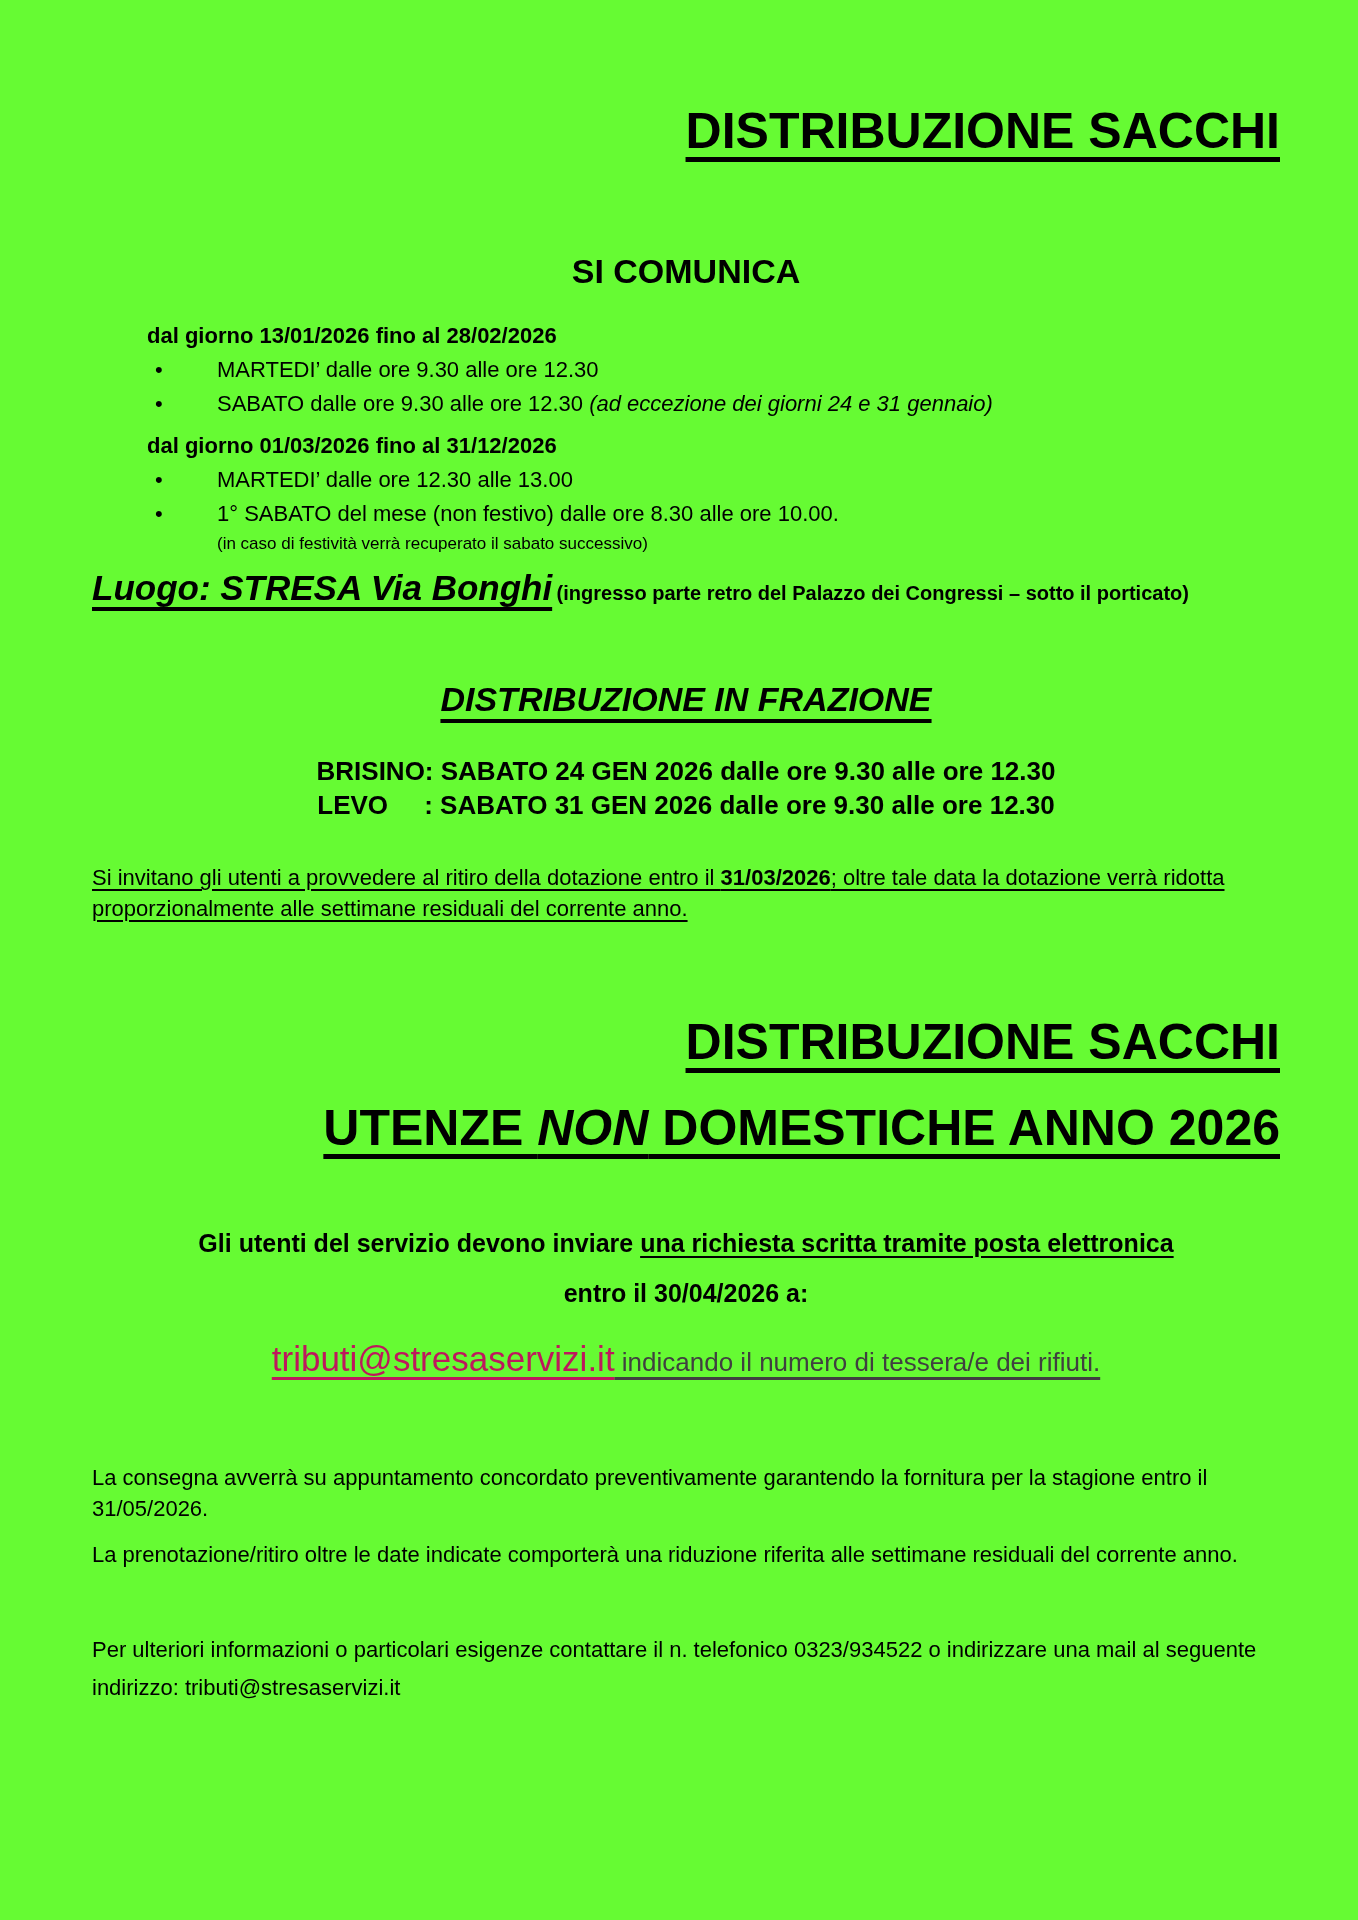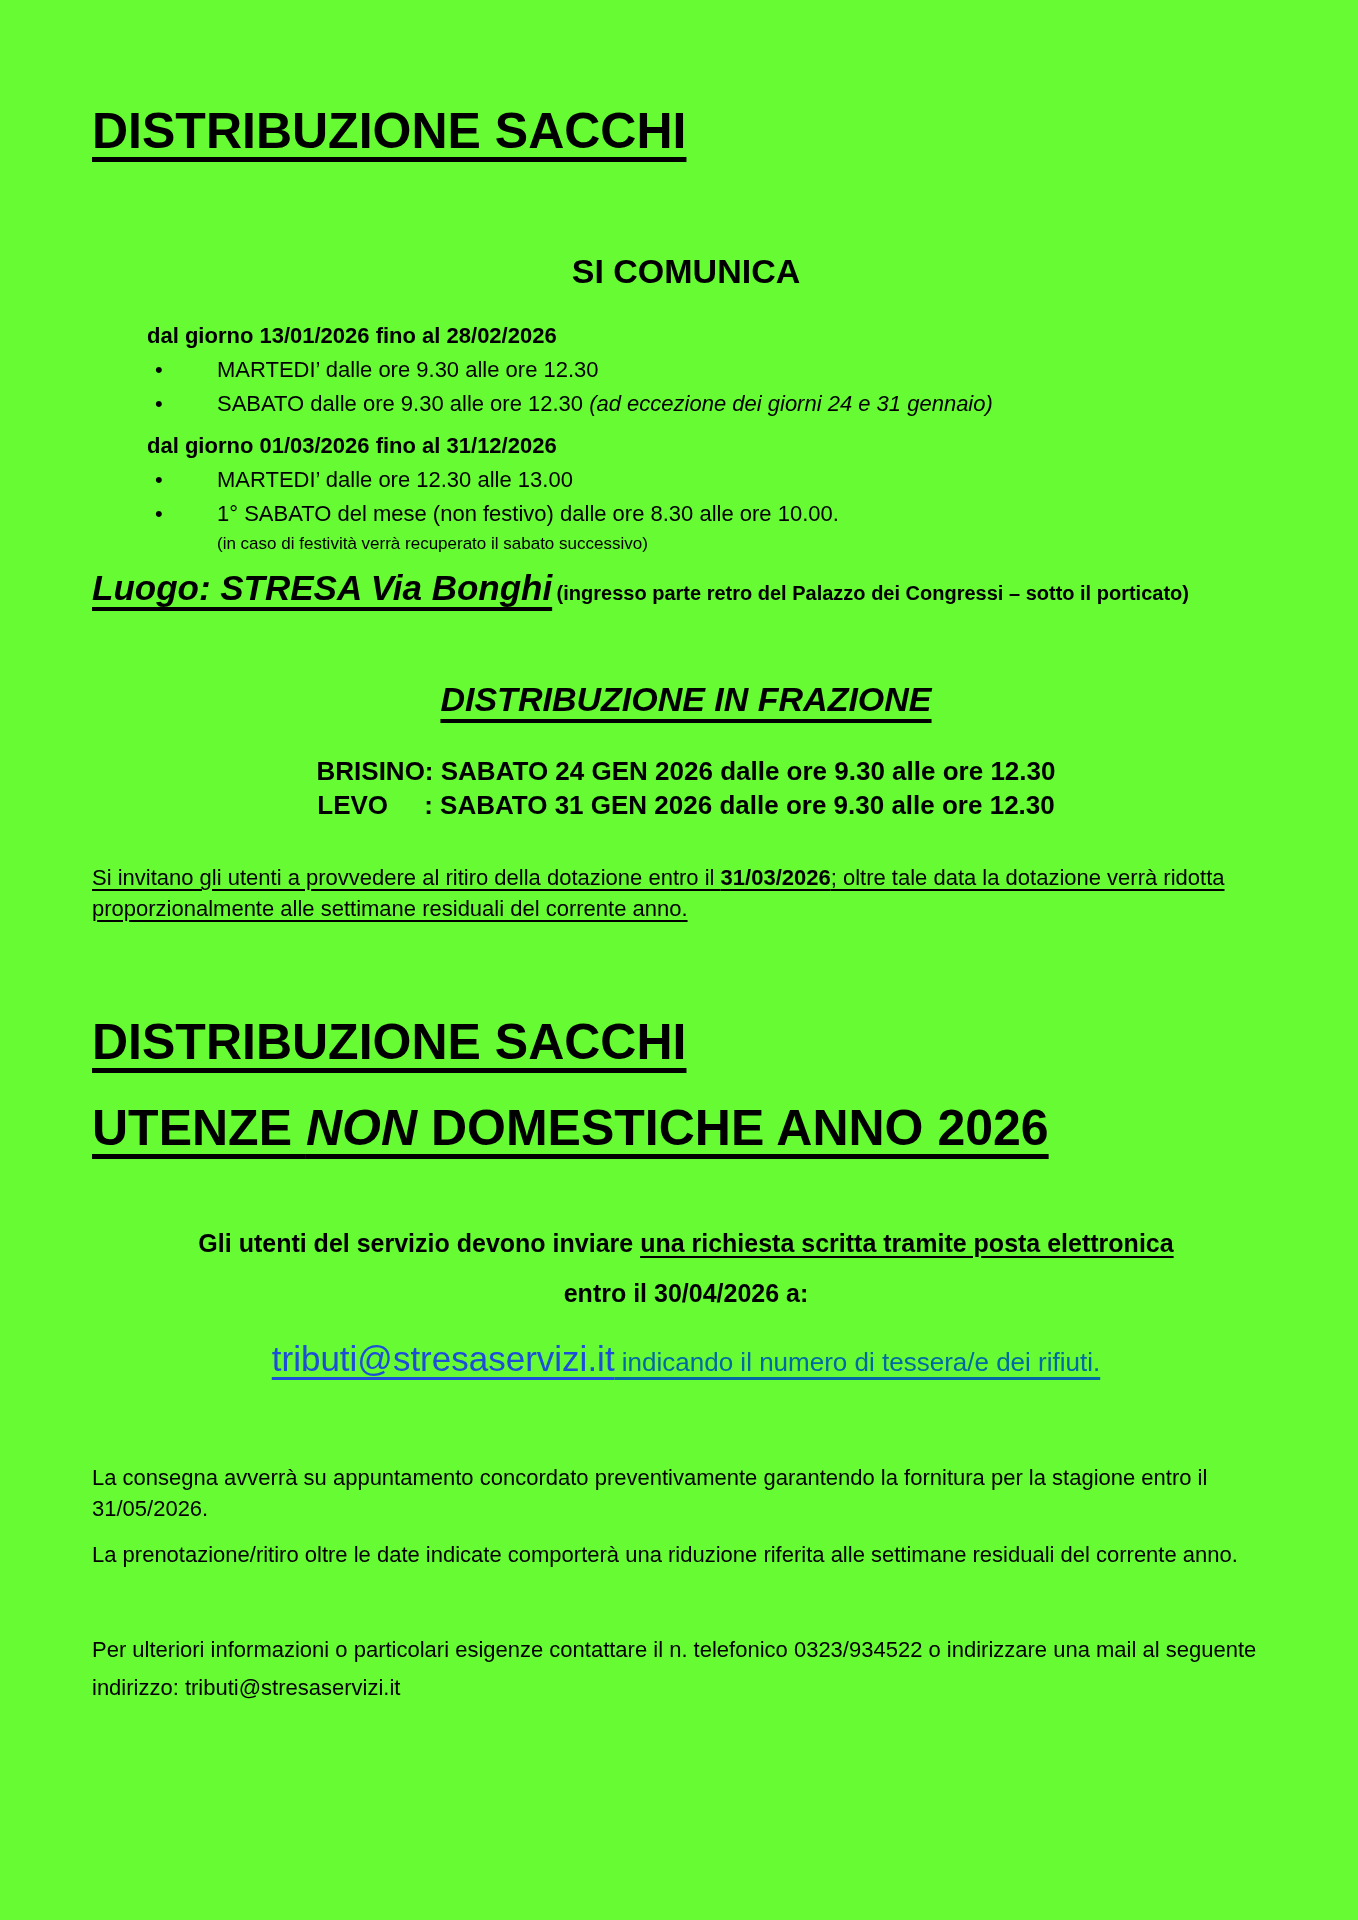--- a/index.html
+++ b/index.html
@@ -11,21 +11,21 @@
     background:#66fb33;
     color:#000;
     font-family:"Liberation Sans","DejaVu Sans",sans-serif;
     box-sizing:border-box;
     overflow:hidden;
   }
   .content { padding:0 78px 0 92px; }
 
   
   .big-title {
-    text-align:left; font-weight:bold;
+    text-align:right; font-weight:bold;
     font-size:50px; line-height:72px;
     margin:95px 0 0 0;
   }
   .big-title.second { line-height:86px; margin-top:75px; }
   .u-thick { text-decoration:underline; text-decoration-thickness:5px; text-underline-offset:9px; }
   .ital { font-style:italic; }
 
   .announce {
     text-align:center; font-weight:bold;
     font-size:34px; line-height:44px;
@@ -70,25 +70,25 @@
     text-align:center; font-weight:bold;
     font-size:25px; line-height:36px; margin:54px 0 0 0;
   }
   .u-thin { text-decoration:underline; text-decoration-thickness:2px; text-underline-offset:4px; }
   .deadline {
     text-align:center; font-weight:bold;
     font-size:25px; line-height:36px; margin:14px 0 0 0;
   }
   .email-line { text-align:center; line-height:48px; margin:24px 0 0 0; }
   .email-link {
-    font-size:35px; color:#1d4ed8; cursor:pointer;
+    font-size:35px; color:#be185d; cursor:pointer;
     text-decoration:underline; text-decoration-thickness:3px; text-underline-offset:6px;
   }
   .email-note {
-    font-size:26px; color:#0369a1;
+    font-size:26px; color:#404040;
     text-decoration:underline; text-decoration-thickness:3px; text-underline-offset:6px;
   }
 
   .body-para { font-size:22px; line-height:31px; margin:15px 0 0 0; }
   .body-para.first { margin-top:72px; }
   .contact-para { font-size:22px; line-height:38px; margin:61px 0 0 0; }
 </style>
 </head>
 <body>
 

